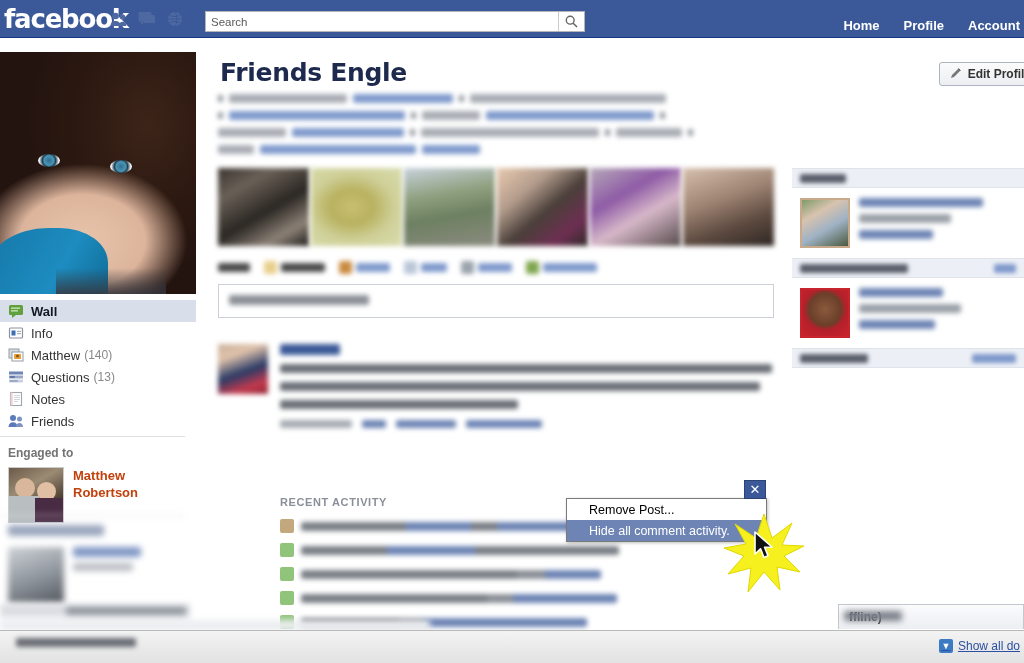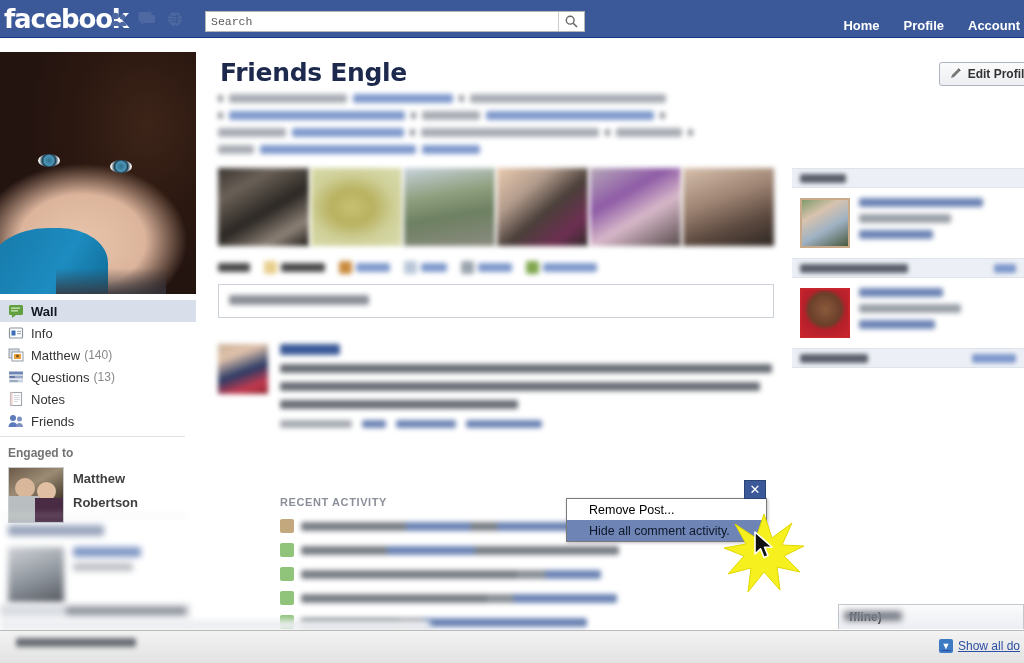--- a/index.html
+++ b/index.html
@@ -30,21 +30,21 @@
   .search-wrap {
     position: absolute; left: 205px; top: 11px;
     width: 380px; height: 21px;
     background: #ffffff;
     border: 1px solid #b5b5b5;
     display: flex; align-items: center;
   }
   .search-input {
     flex: 1; border: 0; outline: none; height: 19px;
     font-size: 11.5px; color: #555; padding-left: 5px;
-    font-family: Liberation Mono, monospace; background: transparent;
+    font-family: Liberation Sans, sans-serif; background: transparent;
   }
   .search-input::placeholder { color: #5a5a5a; }
   .search-btn {
     width: 26px; height: 19px; border: 0; border-left: 1px solid #ccc;
     background: #fff; cursor: pointer; display:flex; align-items:center; justify-content:center;
   }
   .topnav { position: absolute; right: 0; top: 10px; display: flex; gap: 24px; padding-right: 4px; }
   .topnav a {
     color: #fff; font-size: 13px; font-weight: bold; text-decoration: none;
     white-space: nowrap;
@@ -108,21 +108,21 @@
   .engaged-thumb {
     width: 56px; height: 56px; flex: none; border: 1px solid #ccc; overflow:hidden;
     background: linear-gradient(150deg,#6b5a48 0%, #9b8b74 35%, #4c4033 70%, #2d2620 100%);
     position: relative;
   }
   .et-a { position:absolute; left:6px; top:10px; width:20px; height:20px; border-radius:50%; background:#d8b79a; }
   .et-b { position:absolute; left:28px; top:14px; width:19px; height:19px; border-radius:50%; background:#e0bfa3; }
   .et-c { position:absolute; left:0; bottom:0; width:30px; height:26px; background:#b9bfc0; }
   .et-d { position:absolute; right:0; bottom:0; width:28px; height:24px; background:#4a2b44; }
   .engaged-name {
-    margin-left: 9px; font-size: 13px; font-weight: bold; color: #404040; line-height: 24px;
+    margin-left: 9px; font-size: 13px; font-weight: bold; color: #c2410c; line-height: 17px;
   }
 
   .left-blur-sec {
     position: absolute; left: 0; top: 477px; width: 185px; height: 125px;
     border-top: 1px solid #e0e0e0; padding-top: 9px;
     filter: blur(3.2px);
   }
   .lb-title { width: 96px; height: 11px; background:#9aa6bd; margin-left:8px; border-radius:2px; }
   .lb-row { display:flex; margin-top: 11px; padding-left:8px; }
   .lb-thumb { width:56px; height:56px; background: linear-gradient(160deg,#cfd3d8,#8e949c 55%,#54585f); flex:none; }
@@ -247,21 +247,21 @@
   .ctxmenu {
     position: absolute; left: 566px; top: 498px; width: 201px;
     background: #fff; border: 1px solid #7a7a7a;
     box-shadow: 1px 1px 3px rgba(0,0,0,.25); z-index: 55;
   }
   .ctxitem {
     height: 21px; display:flex; align-items:center; padding-left: 22px;
     font-size: 12.5px; color: #000; cursor: pointer; white-space: nowrap;
     font-family: "Liberation Sans", sans-serif;
   }
-  .ctxitem.sel { background: #6d84b4; color: #0f172a; text-align: right; }
+  .ctxitem.sel { background: #6d84b4; color: #ffffff; text-align: right; }
 
   
   .starburst {
     position: absolute; left: 722px; top: 512px; width: 84px; height: 84px;
     z-index: 58; pointer-events:none;
   }
   .cursor { position: absolute; left: 753px; top: 531px; z-index: 62; pointer-events:none; }
 
   
   .chatbar {

